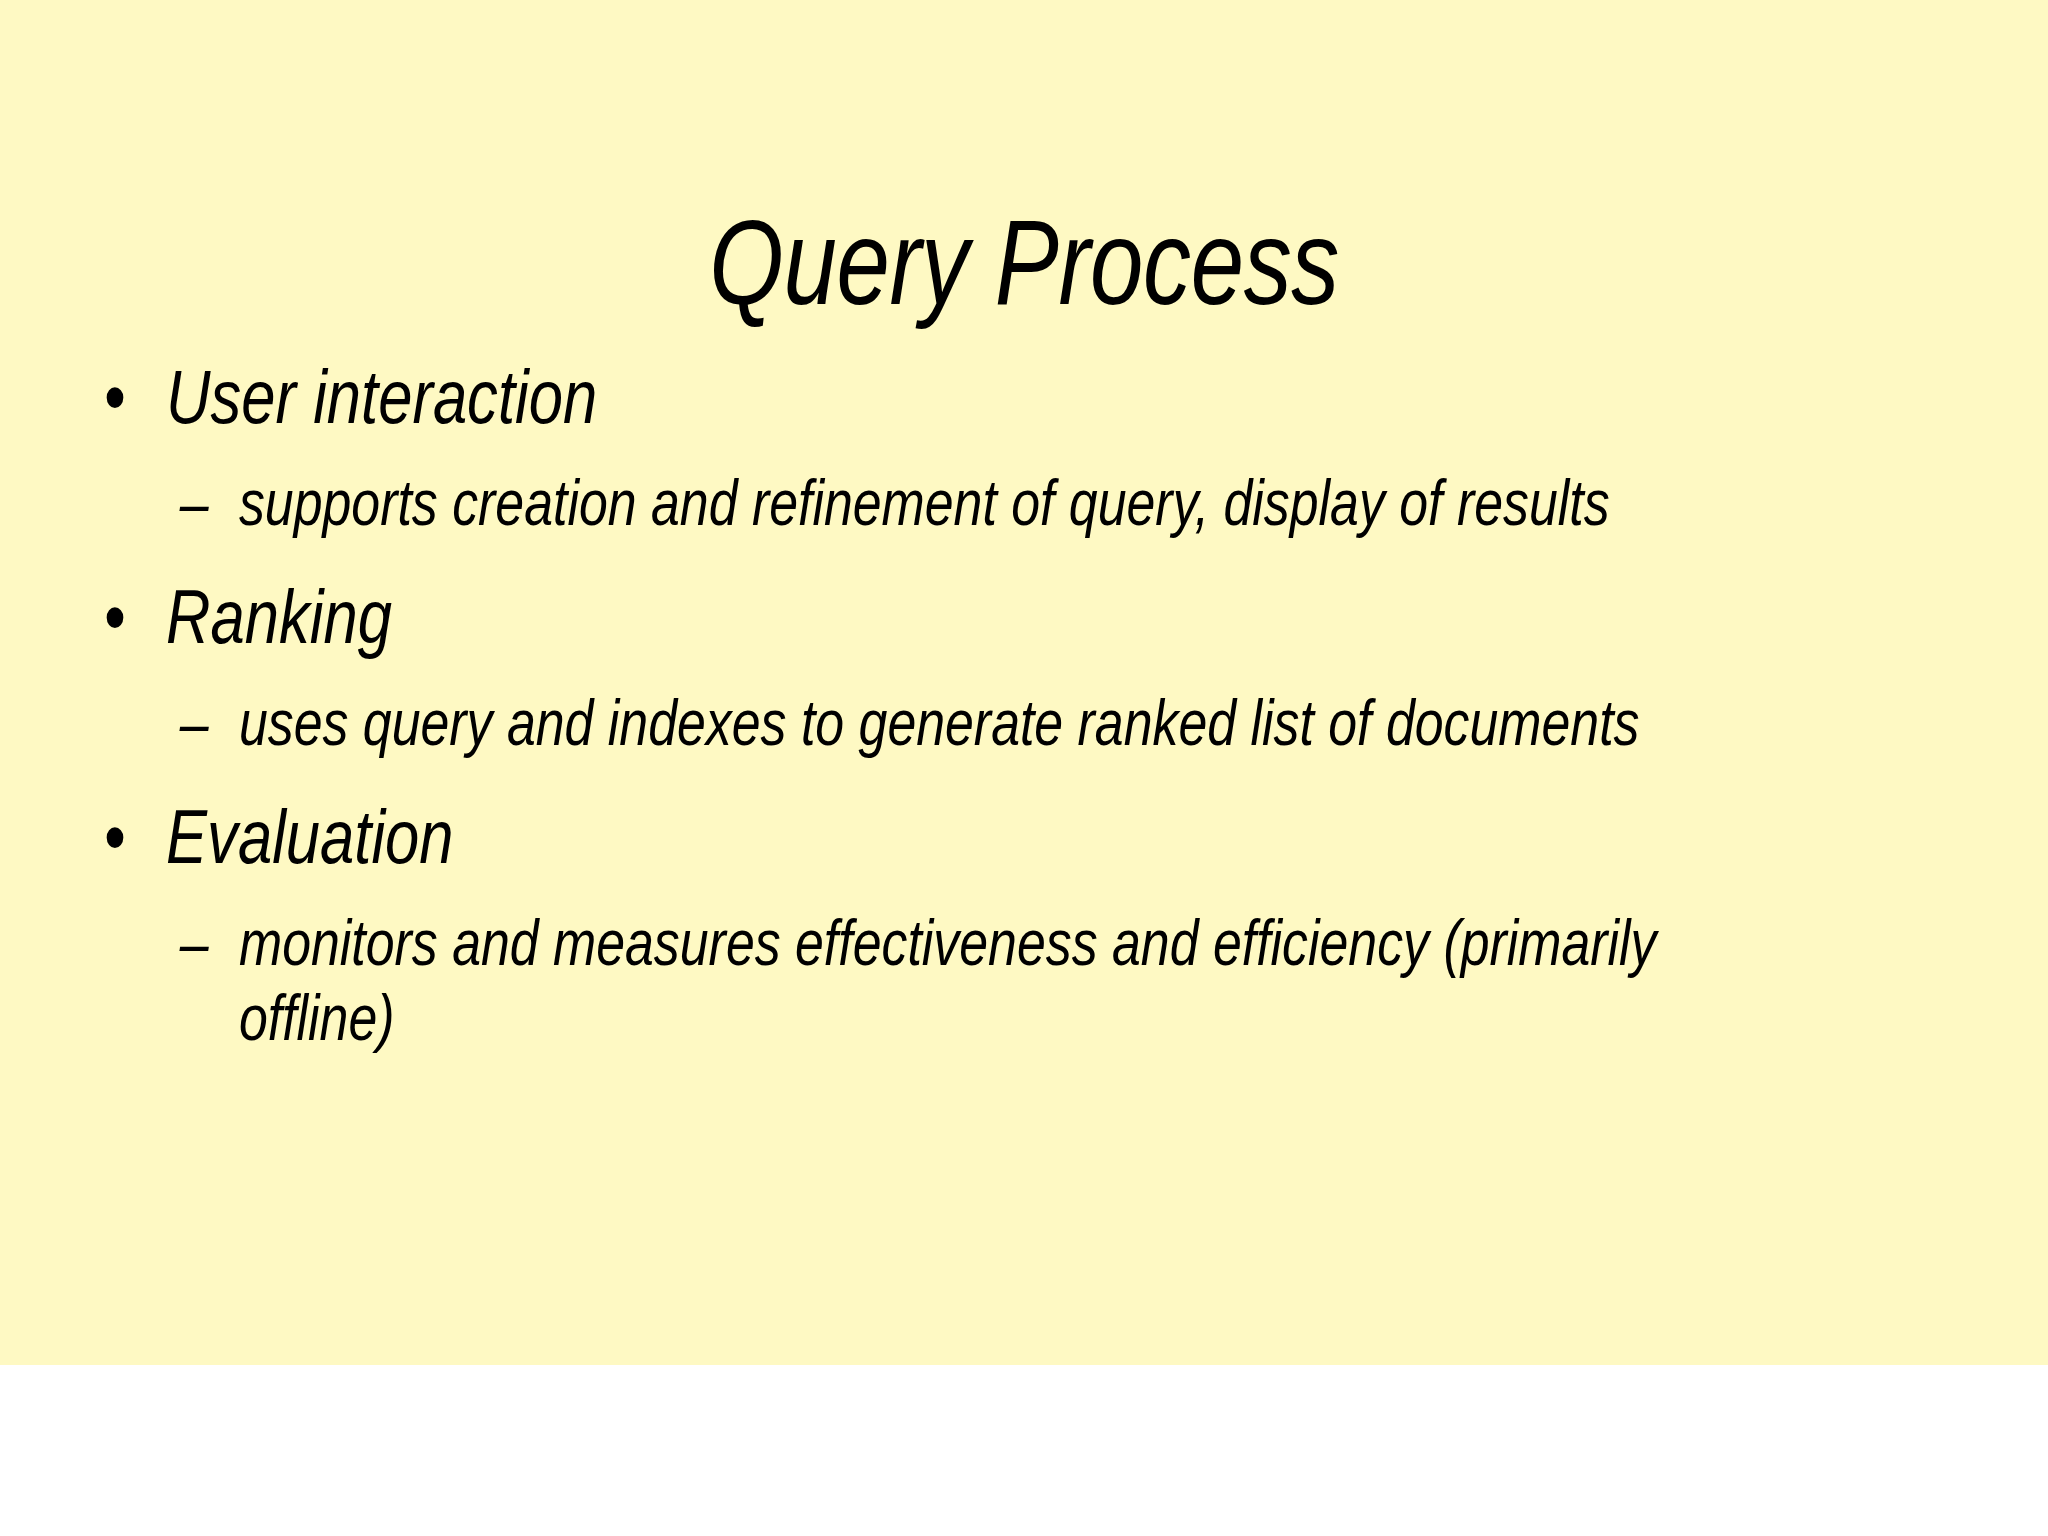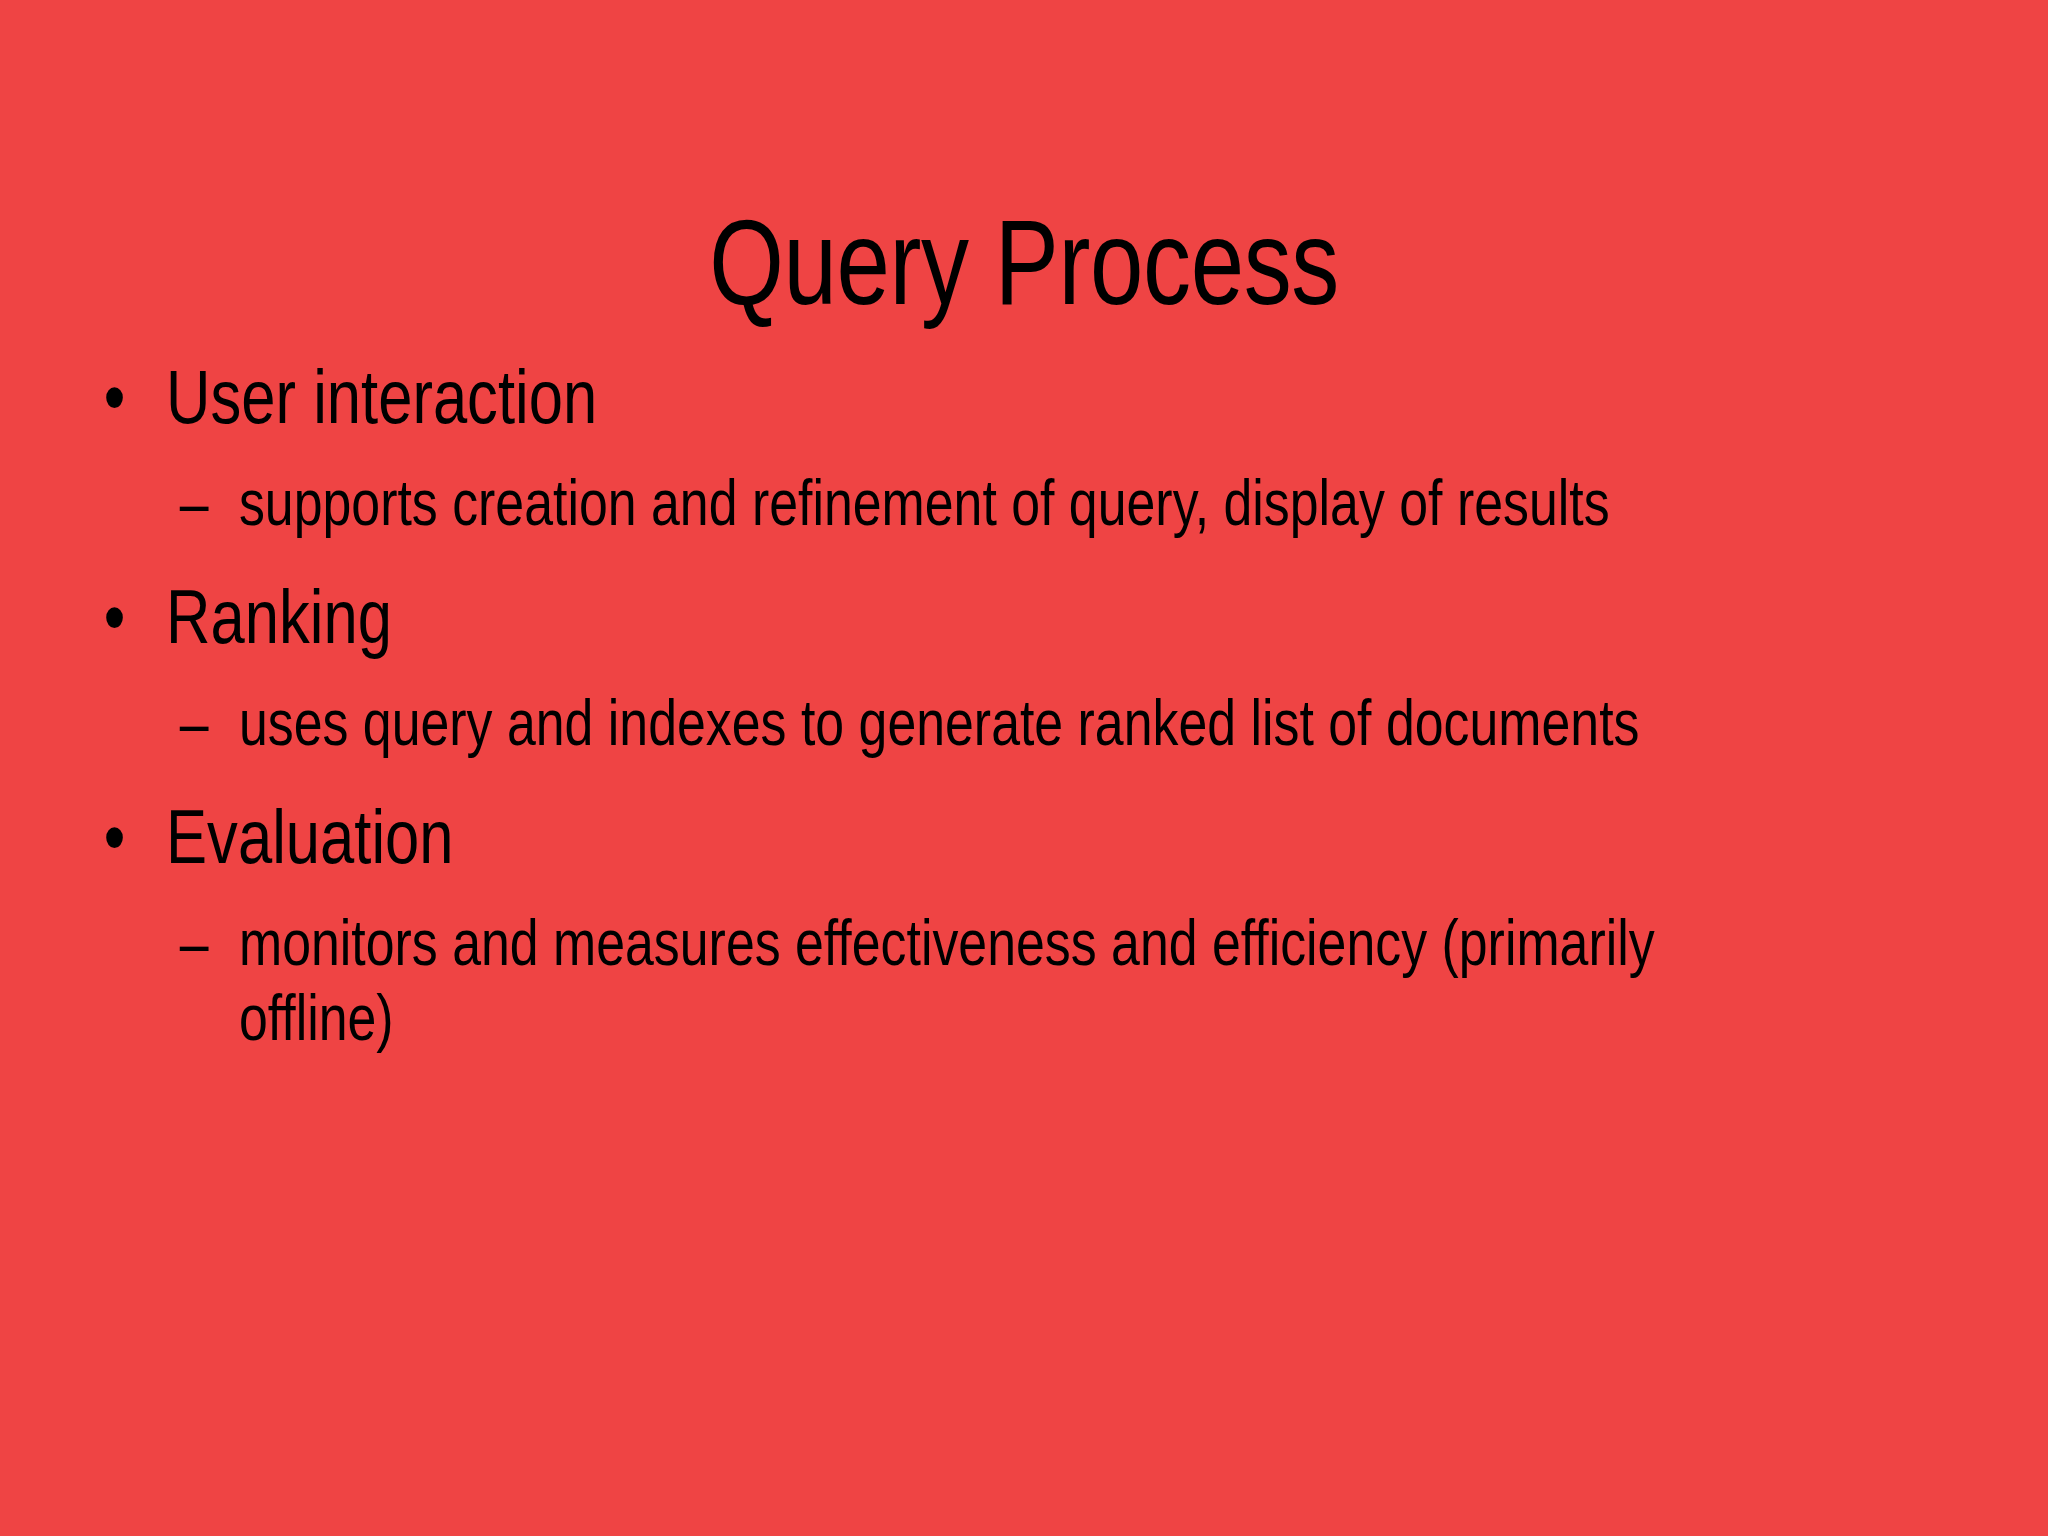--- a/index.html
+++ b/index.html
@@ -12,23 +12,24 @@
     height: 1536px;
     overflow: hidden;
     font-family: "Liberation Sans", sans-serif;
     color: #000000;
     -webkit-font-smoothing: antialiased;
   }
 
   .slide {
     position: relative;
     width: 2048px;
-    height: 1536px;
-    background: #ef4444;
+    height: 1365px;
+    background: #fef9c3;
     box-sizing: border-box;
+    font-style: italic;
   }
 
   
   .slide-title {
     position: absolute;
     left: 0;
     top: 118px;
     width: 2048px;
     text-align: center;
     font-size: 120px;

